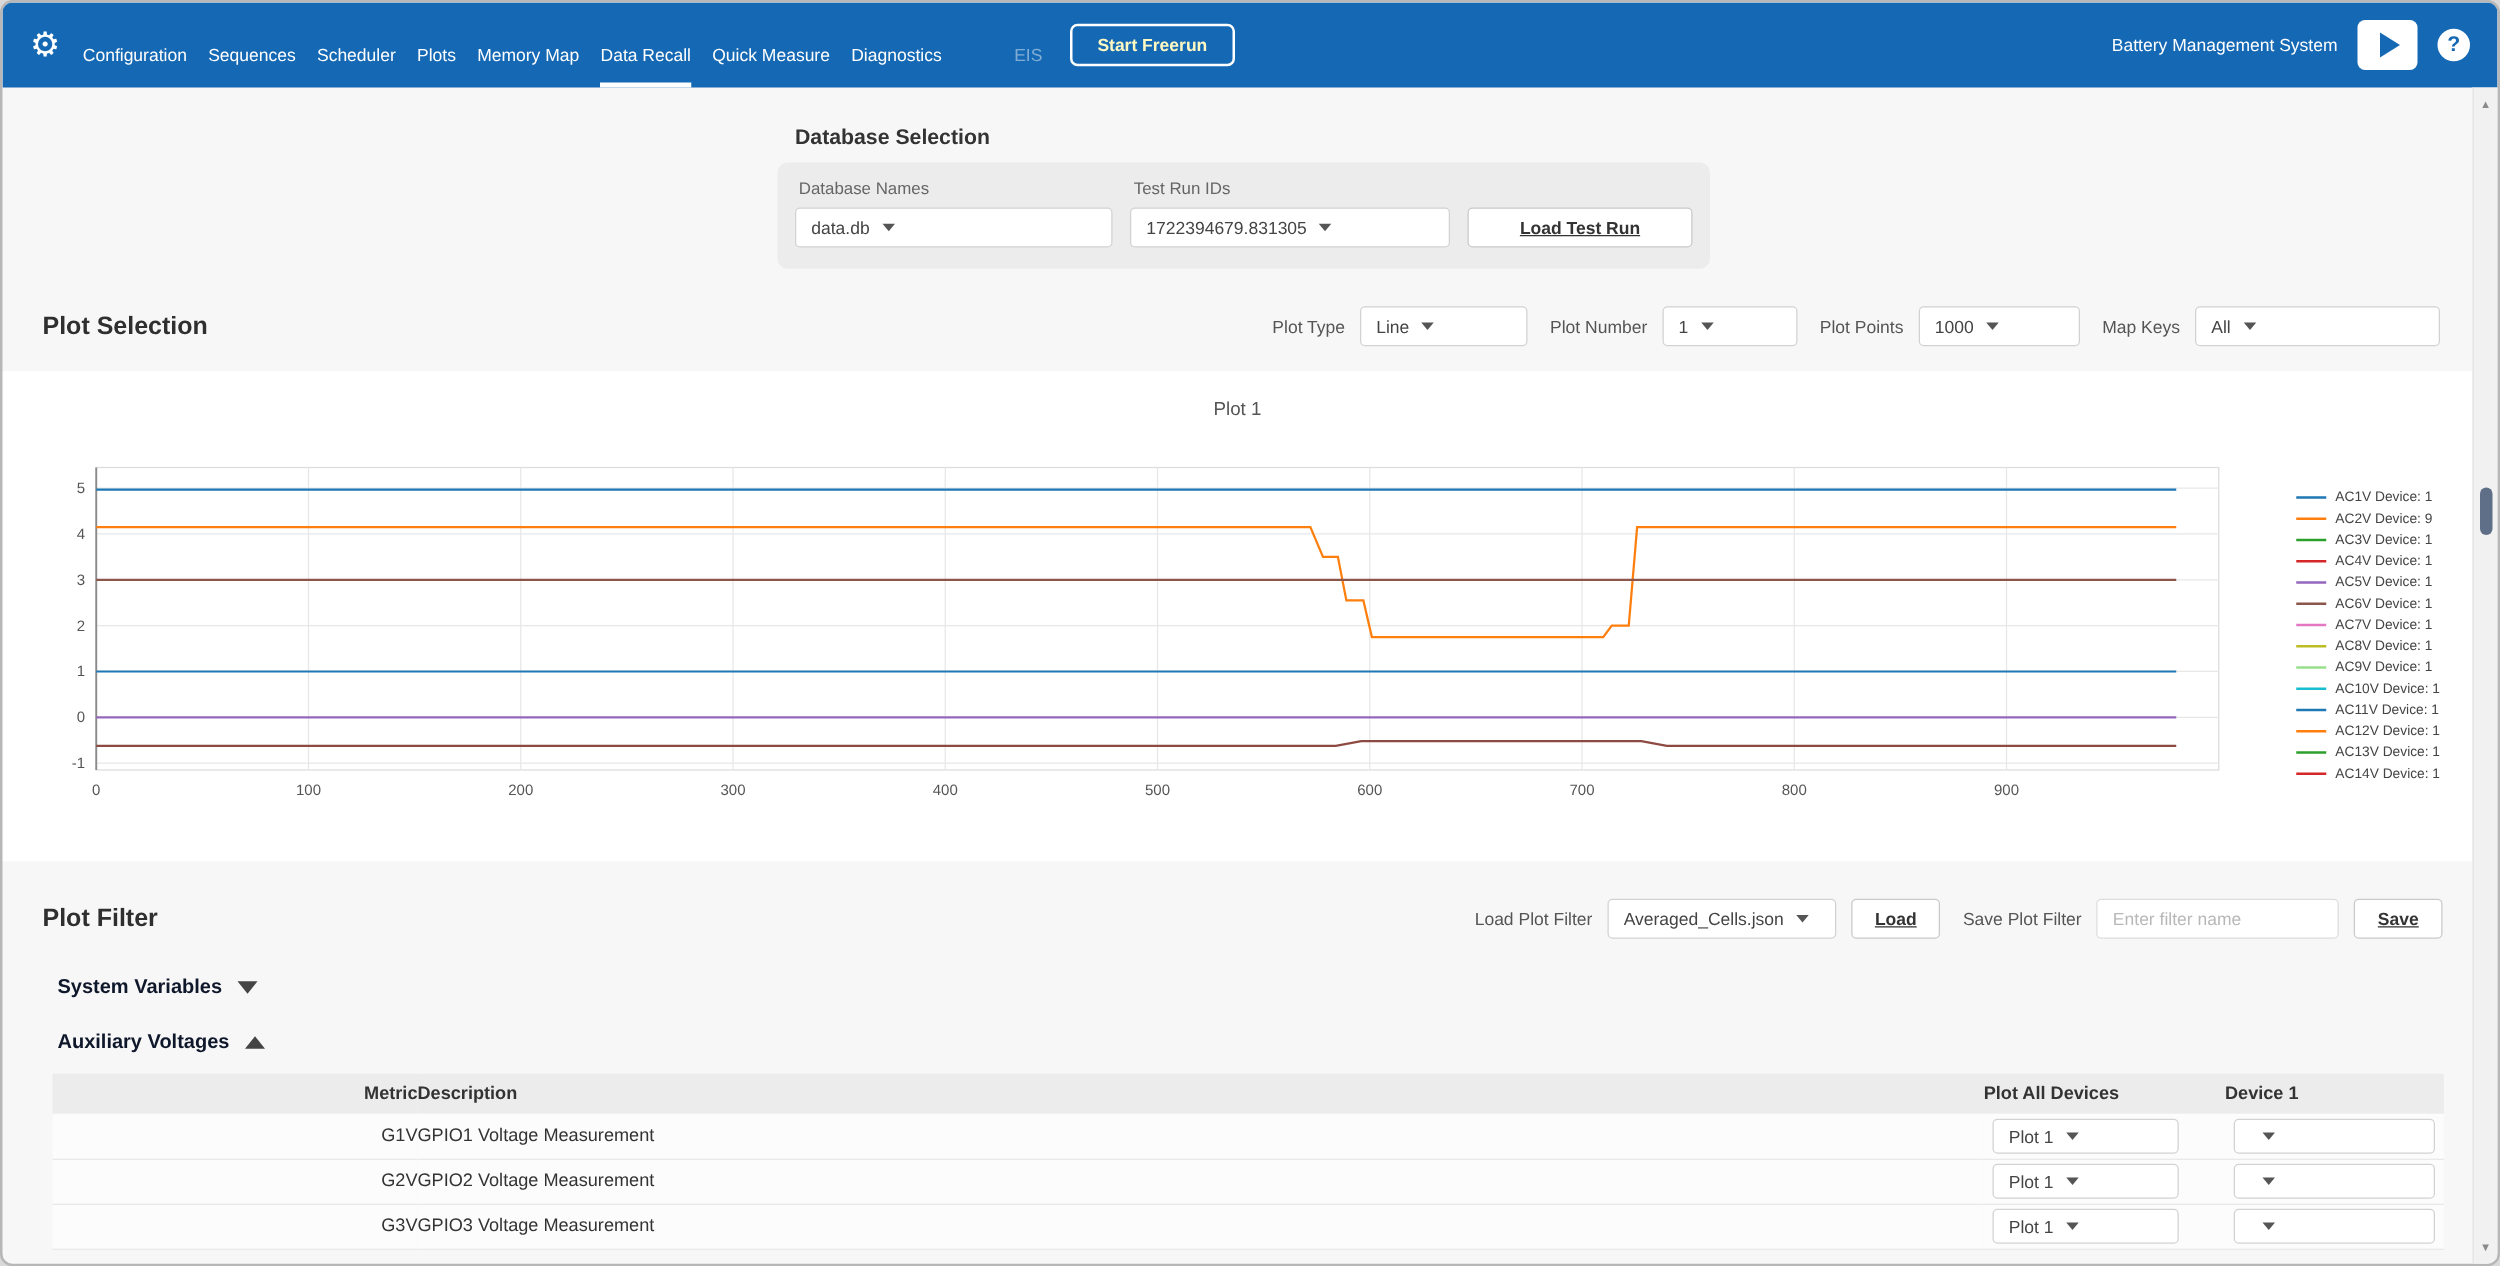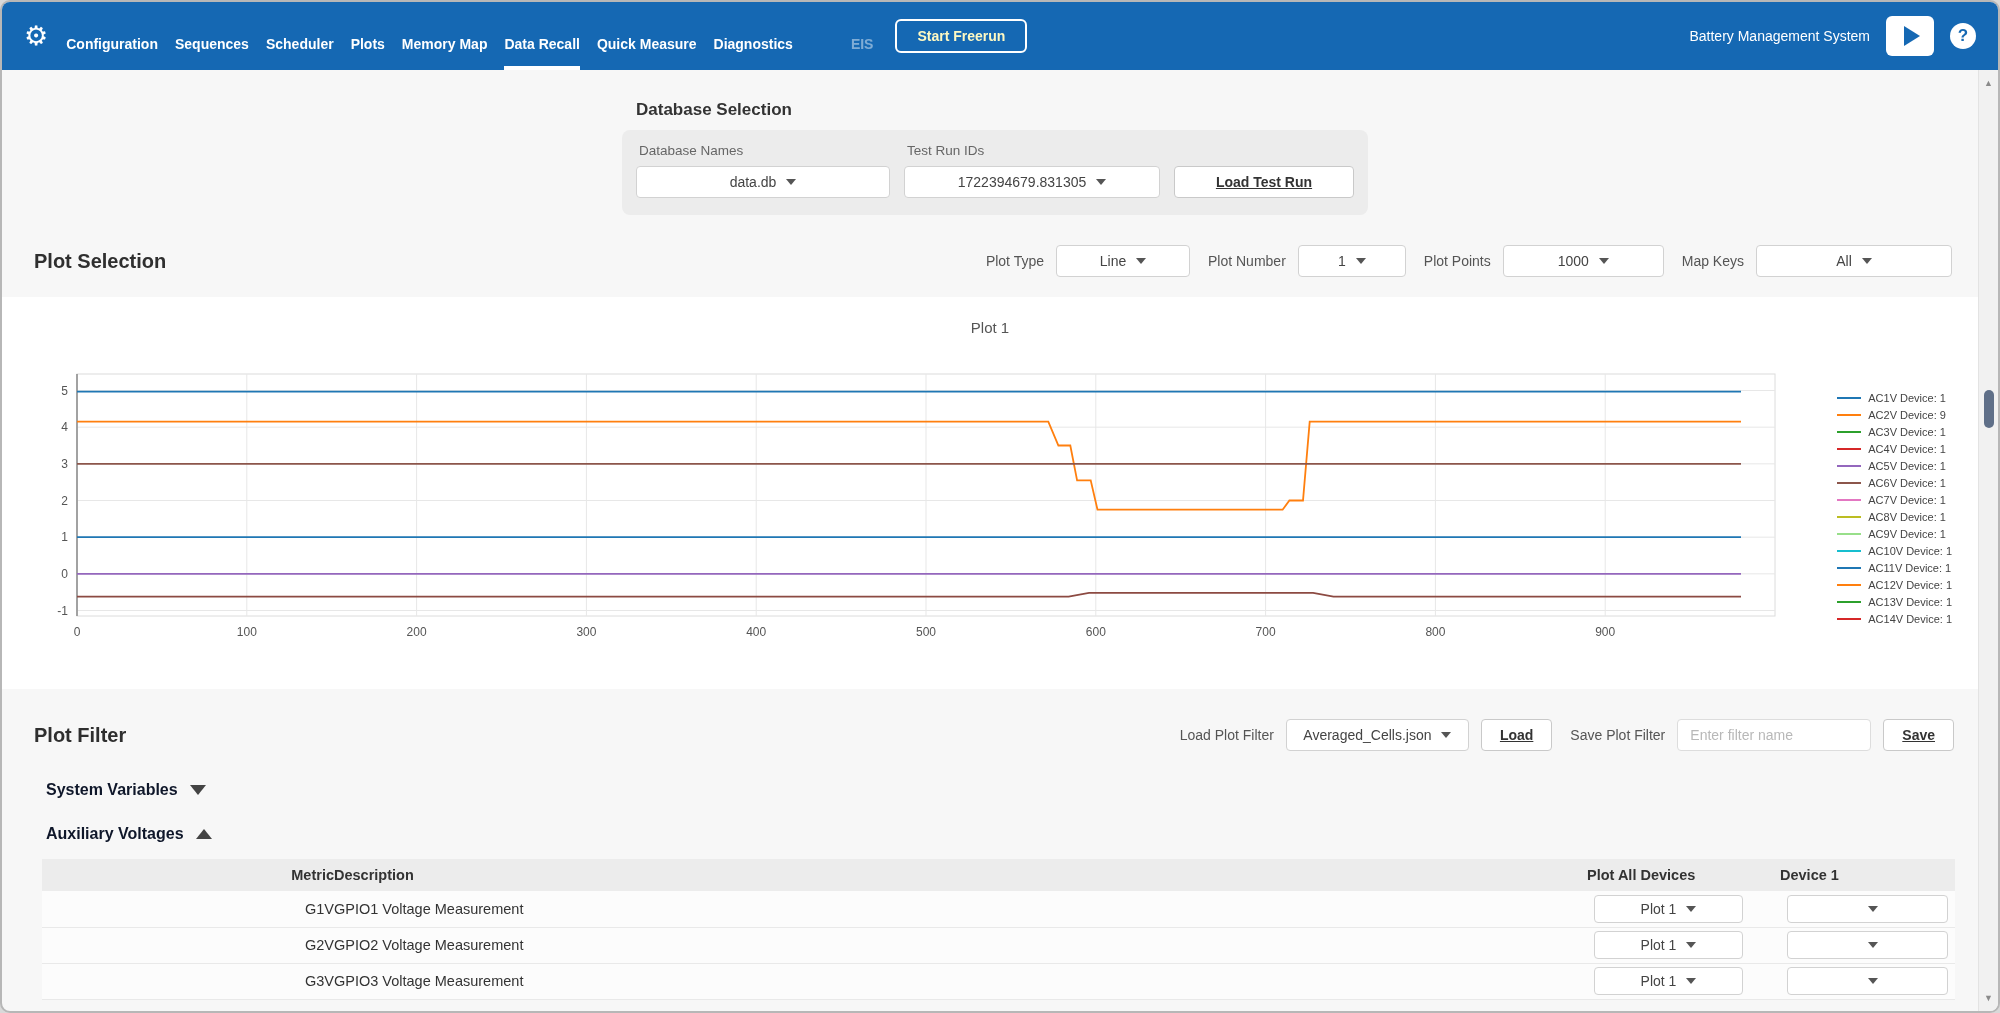--- a/index.html
+++ b/index.html
@@ -4,42 +4,42 @@
 <style>
   *{box-sizing:border-box;margin:0;padding:0;}
   html,body{background:#d9d9d9;}
   body{font-family:"Liberation Sans",sans-serif;}
   .window{width:2000px;height:1013px;background:#f7f7f7;border:2px solid #b7b7b7;border-radius:10px;overflow:hidden;position:relative;}
 
   
   .navbar{height:68px;background:var(--nav,#1568b3);display:flex;align-items:stretch;padding:0 22px;color:#fff;}
   .gear{align-self:center;font-size:27px;line-height:1;margin-right:18px;cursor:pointer;}
   .nav-items{display:flex;align-items:stretch;gap:17px;}
-  .nav-item{display:flex;align-items:center;font-size:14px;border-bottom:4px solid transparent;padding-top:20px;cursor:pointer;white-space:nowrap;font-weight:bold;}
+  .nav-item{display:flex;align-items:center;font-size:14px;border-bottom:4px solid transparent;padding-top:20px;cursor:pointer;white-space:nowrap;}
   .nav-item.active{border-bottom-color:#fff;}
   .nav-item.disabled{opacity:.45;cursor:default;margin-left:41px;}
   .freerun-btn{align-self:center;margin-left:22px;background:transparent;border:2px solid #fff;color:#fef9c3;font-size:14px;font-weight:700;padding:7px 20px;border-radius:6px;font-family:inherit;cursor:pointer;white-space:nowrap;}
   .nav-right{margin-left:auto;display:flex;align-items:center;gap:16px;}
   .app-title{font-size:14px;white-space:nowrap;}
   .play-btn{width:48px;height:40px;background:#fff;border:none;border-radius:6px;display:flex;align-items:center;justify-content:center;cursor:pointer;}
   .play-tri{width:0;height:0;border-top:10px solid transparent;border-bottom:10px solid transparent;border-left:16px solid var(--nav,#1568b3);margin-left:4px;}
   .help-icon{width:26px;height:26px;border-radius:50%;background:#fff;color:var(--nav,#1568b3);display:flex;align-items:center;justify-content:center;font-weight:700;font-size:17px;cursor:pointer;}
 
   
   .content{position:absolute;top:68px;left:0;right:20px;bottom:0;overflow:hidden;}
 
   .db-section{margin:30px 0 0 620px;}
   .db-title{font-size:17px;font-weight:700;color:#333;margin:0 0 10px 14px;}
   .db-panel{width:746px;background:#ececec;border-radius:8px;padding:13px 14px 17px;display:flex;align-items:flex-end;gap:14px;}
   .field-group{display:flex;flex-direction:column;}
   .field-label{font-size:13.5px;color:#666;margin:0 0 8px 3px;}
 
-  .dropdown{height:32px;background:#fff;border:1px solid #d2d2d2;border-radius:4px;display:flex;align-items:center;justify-content:center;padding:0 12px;font-size:14px;color:#444;cursor:pointer;}
+  .dropdown{height:32px;background:#fff;border:1px solid #d2d2d2;border-radius:4px;display:flex;align-items:center;justify-content:flex-start;padding:0 12px;font-size:14px;color:#444;cursor:pointer;}
   .dd-caret{width:0;height:0;border-left:5px solid transparent;border-right:5px solid transparent;border-top:6px solid #555;margin-left:10px;flex:none;}
-  .w254{width:254px}.w256{width:256px}.w134{width:134px}.w108{width:108px}.w137{width:161px}.w196{width:196px}.w183{width:183px}.w149{width:149px}.w161{width:161px}
+  .w254{width:254px}.w256{width:256px}.w134{width:134px}.w108{width:108px}.w137{width:129px}.w196{width:196px}.w183{width:183px}.w149{width:149px}.w161{width:161px}
 
   .btn{height:32px;background:#fff;border:1px solid #c9c9c9;border-radius:4px;font-size:14px;font-weight:700;color:#333;font-family:inherit;cursor:pointer;text-decoration:underline;}
   .load-test-run{width:182px;}
   .btn.small{padding:0 18px;}
 
   .plot-sel-row{display:flex;align-items:center;margin-top:26px;padding:0 26px 0 32px;height:40px;}
   .section-title{font-size:20px;font-weight:700;color:#2f2f2f;white-space:nowrap;}
   .ctl-group{margin-left:auto;display:flex;align-items:center;gap:12px;}
   .ctl-label{font-size:14px;color:#555;margin-left:6px;white-space:nowrap;}
 

